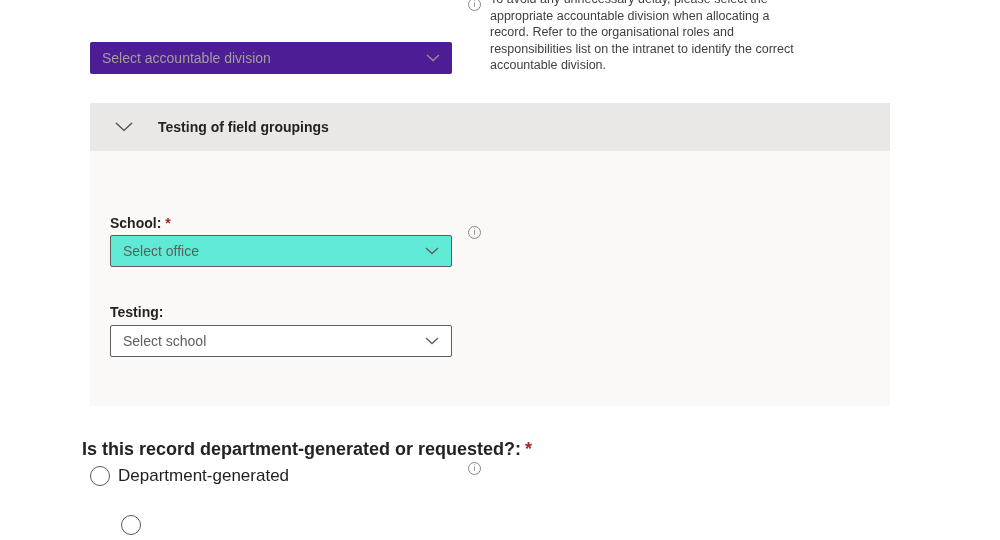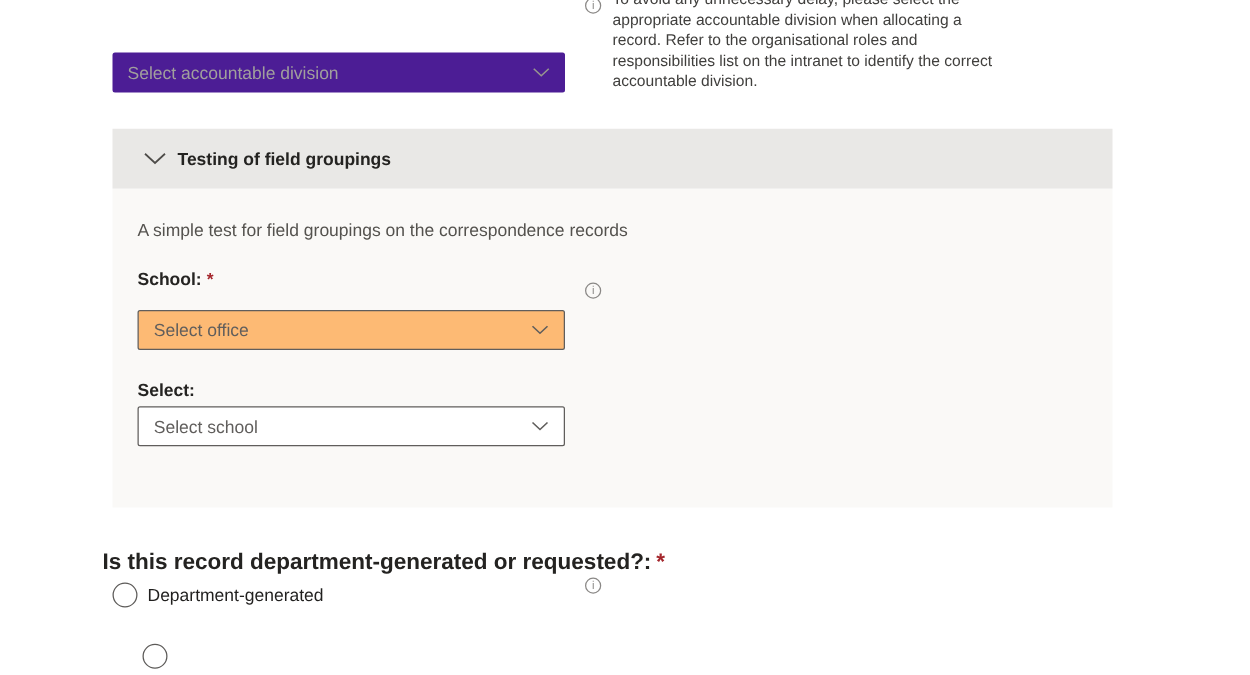--- a/index.html
+++ b/index.html
@@ -20,21 +20,21 @@
     border-radius: 2px;
     display: flex;
     align-items: center;
     box-sizing: border-box;
   }
   .dd-text { padding-left: 12px; font-size: 14px; flex: 1 1 auto; white-space: nowrap; overflow: hidden; }
   .dd-chev { margin-right: 12px; display: flex; align-items: center; flex: 0 0 auto; }
   #dd-division { left: 90px; top: 10px; width: 362px; background: #4c1d95; margin-top: 32px; }
   #dd-division .dd-text { color: #a19f9d; }
   #dd-division .dd-chev { color: #97958f; }
-  #dd-office  { left: 110px; top: 248px; width: 342px; background: #fdba74; border: 1px solid #605e5c; }
+  #dd-office  { left: 110px; top: 235px; width: 342px; background: #5eead4; border: 1px solid #605e5c; }
   #dd-school  { left: 110px; top: 325px; width: 342px; background: #ffffff; border: 1px solid #605e5c; justify-content: space-between; }
   #dd-office .dd-text, #dd-school .dd-text { color: #605e5c; }
   #dd-office .dd-chev, #dd-school .dd-chev { color: #605e5c; }
 
   
   .info-icon {
     position: absolute;
     width: 13px; height: 13px;
     border: 1px solid #8a8886;
     border-radius: 50%;
@@ -63,21 +63,21 @@
   .section-header {
     position: absolute;
     left: 90px; top: 103px;
     width: 800px; height: 48px;
     background: #e9e8e6;
     display: flex;
     align-items: center;
     cursor: pointer;
   }
   .section-chev { margin-left: 25px; display: flex; color: #4e4c49; }
-  .section-title { margin-left: 9px; font-size: 14px; font-weight: 700; color: #242321; }
+  .section-title { margin-left: 25px; font-size: 14px; font-weight: 700; color: #242321; }
   .section-body {
     position: absolute;
     left: 90px; top: 151px;
     width: 800px; height: 255px;
     background: #faf9f7;
   }
   .desc { position: absolute; left: 110px; top: 176px; font-size: 14px; color: #54524e; }
 
   
   .field-label { position: absolute; left: 110px; font-size: 14px; font-weight: 700; color: #252422; }
@@ -91,21 +91,21 @@
   #radio-row-0 { top: 466px; }
   #radio-row-1 { top: 515px; flex-direction: column; }
   .radio-circle {
     width: 20px; height: 20px;
     border: 1.5px solid #5c5a58;
     border-radius: 50%;
     background: #ffffff;
     box-sizing: border-box;
     flex: none;
   }
-  .radio-label { font-size: 14px; color: #201f1e; }
+  .radio-label { font-size: 17px; color: #201f1e; }
 </style>
 </head>
 <body>
 
 <div class="canvas">
 
   <div class="dd" id="dd-division">
     <span class="dd-text">Select accountable division</span>
     <span class="dd-chev">
       <svg width="14" height="8" viewBox="0 0 14 8">
@@ -124,38 +124,37 @@
   <div class="section-header">
     <span class="section-chev">
       <svg width="18" height="10" viewBox="0 0 18 10">
           <path d="M1 1l8 7.4L17 1" fill="none" stroke="currentColor" stroke-width="1.4"></path>
         </svg>
     </span>
     <span class="section-title">Testing of field groupings</span>
   </div>
   <div class="section-body"></div>
 
-  <div class="desc">A simple test for field groupings on the correspondence records</div>
 
   <div class="field-label" id="label-office">
     <span>School:</span><span class="req">*</span>
   </div>
   <div class="dd" id="dd-office">
     <span class="dd-text">Select office</span>
     <span class="dd-chev">
       <svg width="14" height="8" viewBox="0 0 14 8">
           <path d="M1 1l6 5.6L13 1" fill="none" stroke="currentColor" stroke-width="1.3"></path>
         </svg>
     </span>
   </div>
 
   <span class="info-icon" id="info-office-icon">i</span>
 
   <div class="field-label" id="label-school">
-    <span>Select:</span><span class="req"></span>
+    <span>Testing:</span><span class="req"></span>
   </div>
   <div class="dd" id="dd-school">
     <span class="dd-text">Select school</span>
     <span class="dd-chev">
       <svg width="14" height="8" viewBox="0 0 14 8">
           <path d="M1 1l6 5.6L13 1" fill="none" stroke="currentColor" stroke-width="1.3"></path>
         </svg>
     </span>
   </div>
 

